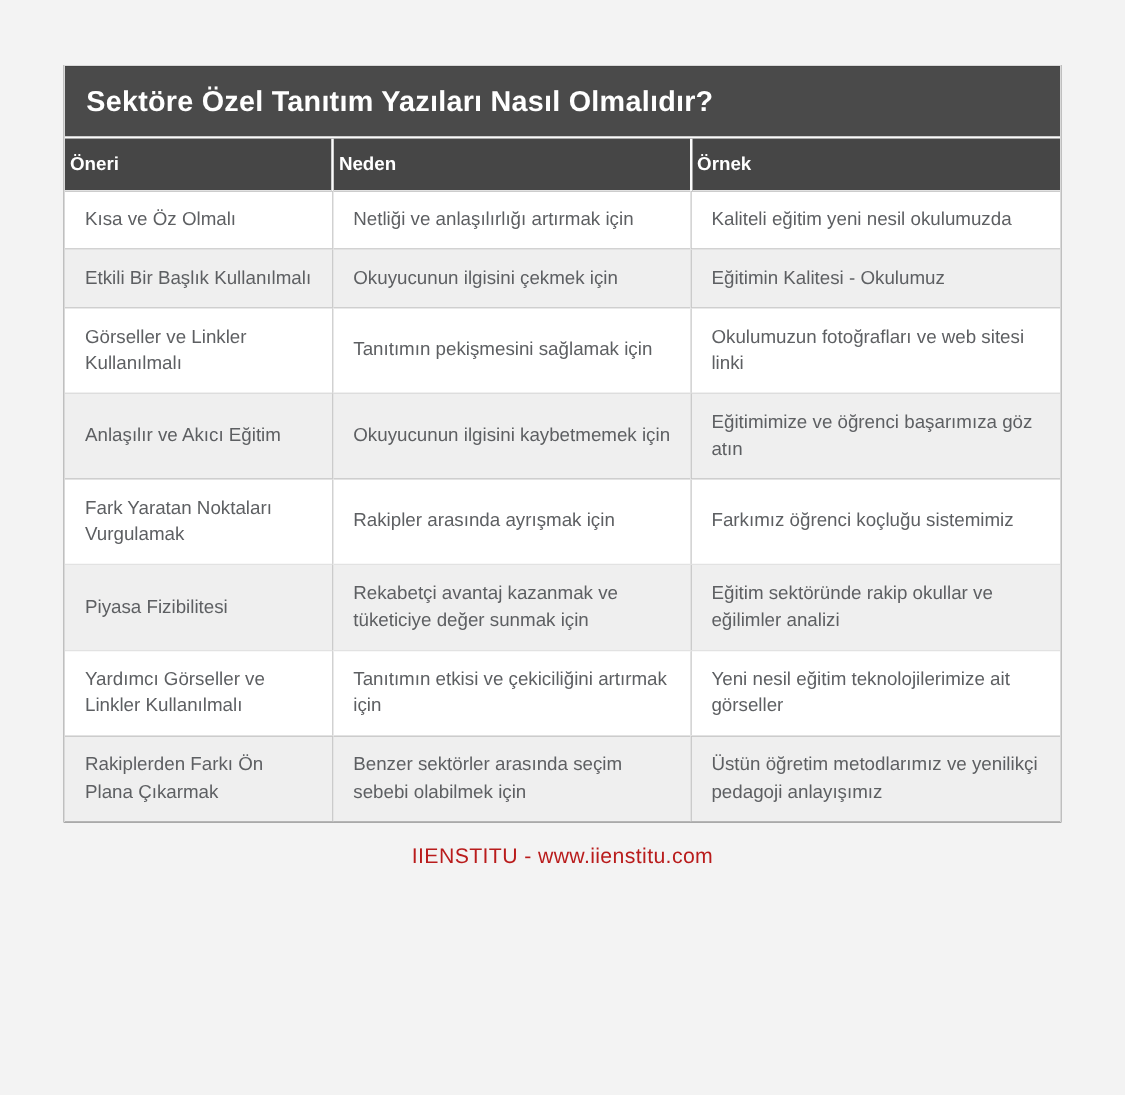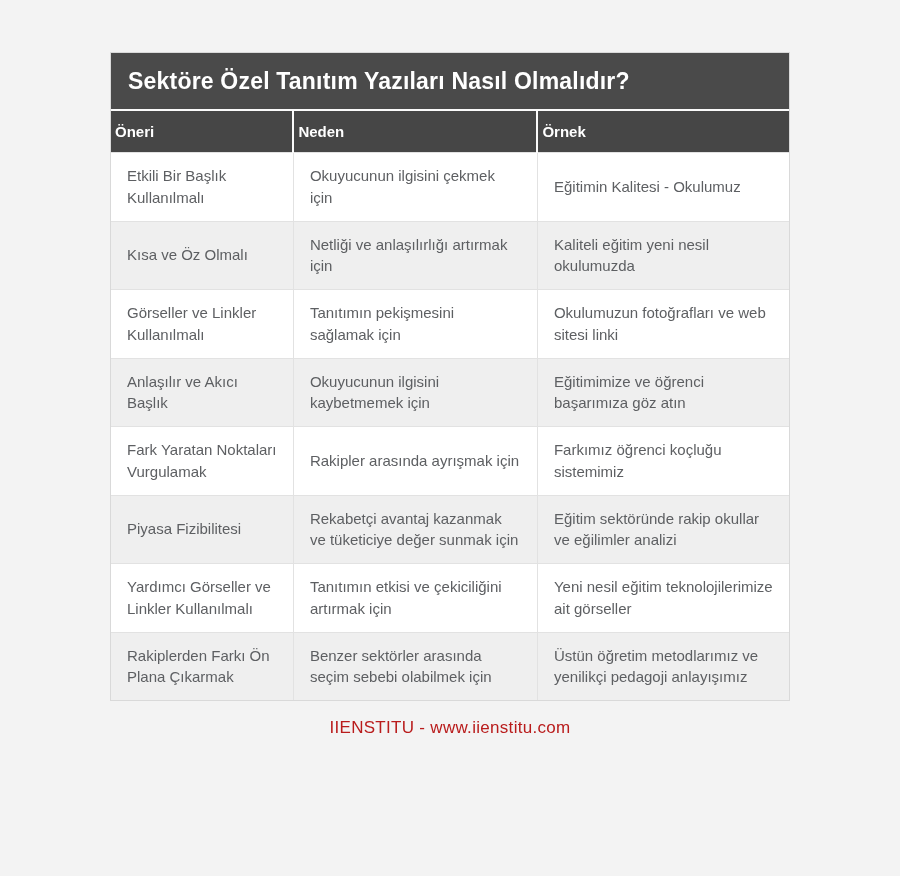--- a/index.html
+++ b/index.html
@@ -4,21 +4,21 @@
 <style>
   * { margin: 0; padding: 0; box-sizing: border-box; }
   html, body {
     width: 900px;
     height: 876px;
     background: #f3f3f3;
     font-family: "Liberation Sans", "DejaVu Sans", sans-serif;
     overflow: hidden;
   }
   .card {
-    width: 680px;
+    width: 798px;
     margin: 52px auto 0 auto;
     background: #000000;
     border: 1px solid #d9d9d9;
   }
   .title-bar {
     background: #4a4a4a;
     color: #ffffff;
     font-size: 23px;
     font-weight: 700;
     padding: 15px 17px 14px 17px;
@@ -76,36 +76,36 @@
       </colgroup>
     <thead>
       <tr>
         <th>Öneri</th>
         <th>Neden</th>
         <th>Örnek</th>
       </tr>
     </thead>
     <tbody>
       <tr>
+        <td>Kısa ve Öz Olmalı</td>
+        <td>Netliği ve anlaşılırlığı artırmak için</td>
+        <td>Kaliteli eğitim yeni nesil okulumuzda</td>
+      </tr>
+      <tr>
         <td>Etkili Bir Başlık Kullanılmalı</td>
         <td>Okuyucunun ilgisini çekmek için</td>
         <td>Eğitimin Kalitesi - Okulumuz</td>
-      </tr>
-      <tr>
-        <td>Kısa ve Öz Olmalı</td>
-        <td>Netliği ve anlaşılırlığı artırmak için</td>
-        <td>Kaliteli eğitim yeni nesil okulumuzda</td>
       </tr>
       <tr>
         <td>Görseller ve Linkler Kullanılmalı</td>
         <td>Tanıtımın pekişmesini sağlamak için</td>
         <td>Okulumuzun fotoğrafları ve web sitesi linki</td>
       </tr>
       <tr>
-        <td>Anlaşılır ve Akıcı Başlık</td>
+        <td>Anlaşılır ve Akıcı Eğitim</td>
         <td>Okuyucunun ilgisini kaybetmemek için</td>
         <td>Eğitimimize ve öğrenci başarımıza göz atın</td>
       </tr>
       <tr>
         <td>Fark Yaratan Noktaları Vurgulamak</td>
         <td>Rakipler arasında ayrışmak için</td>
         <td>Farkımız öğrenci koçluğu sistemimiz</td>
       </tr>
       <tr>
         <td>Piyasa Fizibilitesi</td>

